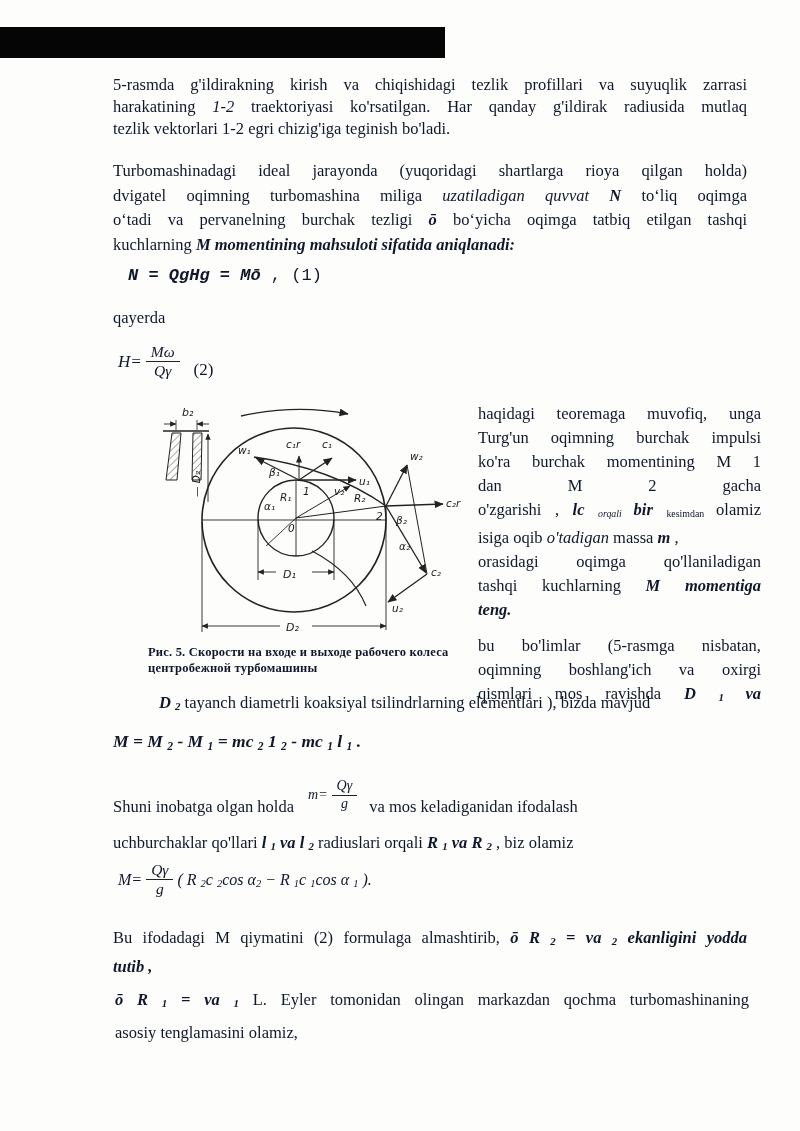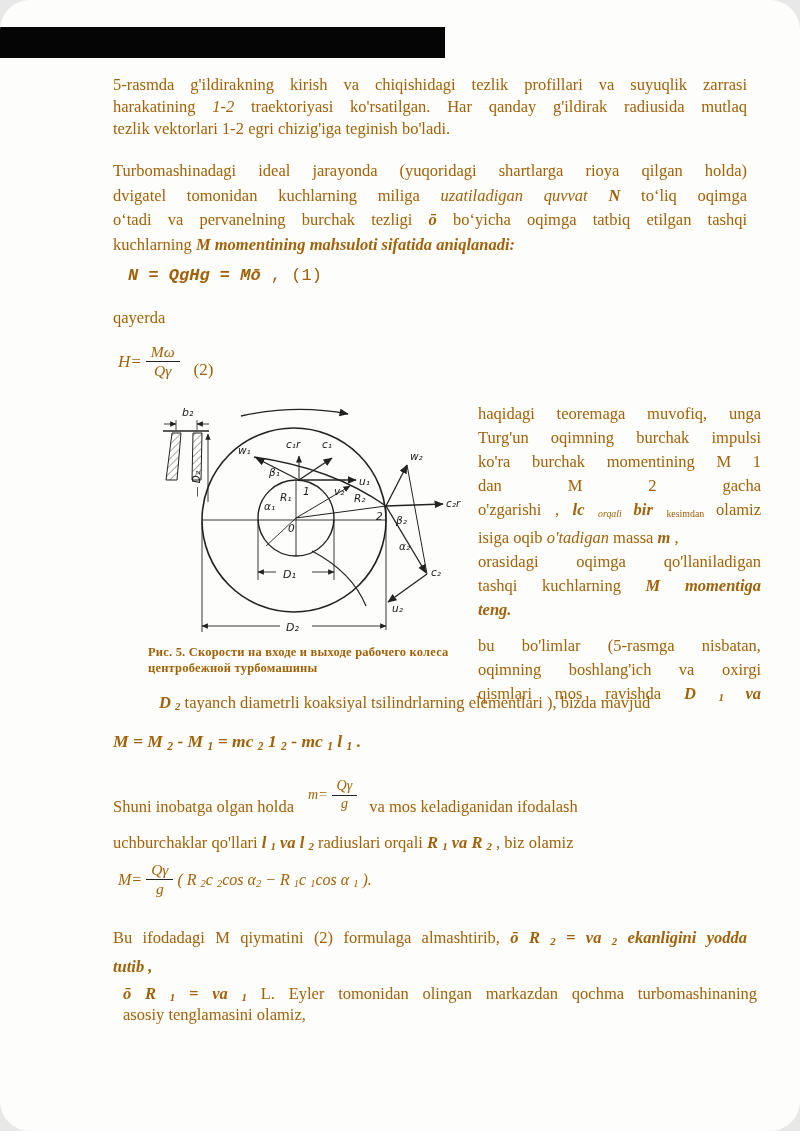--- a/index.html
+++ b/index.html
@@ -1,19 +1,19 @@
 <!DOCTYPE html>
 <html><head>
 <meta charset="utf-8">
 <style>
   html,body{margin:0;padding:0;background:#e8e8e8;}
   .page{
     position:relative;width:800px;height:1131px;background:#fdfdfc;
-    font-family:"Liberation Serif","DejaVu Serif",serif;color:#a16207;
-    margin:0 auto;overflow:hidden;border-radius:30px;
+    font-family:"Liberation Serif","DejaVu Serif",serif;color:#0f172a;
+    margin:0 auto;overflow:hidden;
   }
   .abs{position:absolute;}
   .scanbar{background:#050505;}
   .body-text{font-size:16.5px;line-height:22px;}
   .tl{width:100%;}
   .j{text-align:justify;text-align-last:justify;}
   .gap{margin-top:12px;}
   .i{font-style:italic;}
   .bi{font-weight:bold;font-style:italic;}
   .sub{font-size:66%;vertical-align:-0.22em;}
@@ -41,21 +41,21 @@
   <div class="abs scanbar" style="left:0;top:27px;width:445px;height:31px;"></div>
 
   <div class="abs body-text" style="left:113px;top:74px;width:634px;">
       <div class="tl j"><span>5-rasmda g'ildirakning kirish va chiqishidagi tezlik profillari va suyuqlik zarrasi</span></div>
       <div class="tl j"><span>harakatining </span><span class="i">1-2</span><span> traektoriyasi ko'rsatilgan. Har qanday g'ildirak radiusida mutlaq</span></div>
       <div class="tl"><span>tezlik vektorlari 1-2 egri chizig'iga teginish bo'ladi.</span></div>
     </div>
 
   <div class="abs body-text" style="left:113px;top:159px;width:634px;line-height:24.5px;">
       <div class="tl j"><span>Turbomashinadagi ideal jarayonda (yuqoridagi shartlarga rioya qilgan holda)</span></div>
-      <div class="tl j"><span>dvigatel tomonidan kuchlarning miliga </span><span class="i">uzatiladigan quvvat </span><span class="bi">N</span><span> to‘liq oqimga</span></div>
+      <div class="tl j"><span>dvigatel oqimning turbomashina miliga </span><span class="i">uzatiladigan quvvat </span><span class="bi">N</span><span> to‘liq oqimga</span></div>
       <div class="tl j"><span>o‘tadi va pervanelning burchak tezligi </span><span class="bi">ō</span><span> bo‘yicha oqimga tatbiq etilgan tashqi</span></div>
       <div class="tl"><span>kuchlarning </span><span class="bi">M momentining mahsuloti sifatida aniqlanadi:</span></div>
     </div>
 
   <div class="abs formula" style="left:128px;top:266px;font-family:Liberation Mono, monospace;"><span class="bi">N = QgHg = Mō</span><span> , (1)</span></div>
 
   <div class="abs body-text" style="left:113px;top:307px;">qayerda</div>
 
   <div class="abs frac-row formula" style="left:118px;top:344px;">
     <span class="frac-lhs">H=</span>
@@ -190,18 +190,18 @@
       <span class="den">g</span>
     </span>
     <span style="margin-left:4px;"><span class="mi">( R </span><span class="mi sub">2</span><span class="mi">c </span><span class="mi sub">2</span><span class="mi">cos α</span><span class="mi sub">2</span><span class="mi"> − R </span><span class="mi sub">1</span><span class="mi">c </span><span class="mi sub">1</span><span class="mi">cos α </span><span class="mi sub">1</span><span class="mi"> ).</span></span>
   </div>
 
   <div class="abs body-text" style="left:113px;top:925px;width:634px;line-height:25px;">
       <div class="tl j"><span>Bu ifodadagi M qiymatini (2) formulaga almashtirib, </span><span class="bi">ō R </span><span class="bi sub">2</span><span class="bi"> = va </span><span class="bi sub">2</span><span class="bi"> ekanligini yodda</span></div>
       <div class="tl"><span class="bi">tutib ,</span></div>
     </div>
 
-  <div class="abs body-text" style="left:123px;top:985px;width:634px;line-height:17px;">
+  <div class="abs body-text" style="left:115px;top:985px;width:634px;line-height:30px;">
       <div class="tl j"><span class="bi">ō R </span><span class="bi sub">1</span><span class="bi"> = va </span><span class="bi sub">1</span><span> L.  Eyler tomonidan olingan markazdan qochma turbomashinaning</span></div>
       <div class="tl"><span>asosiy tenglamasini olamiz,</span></div>
     </div>
 
 </div>
 
 </body></html>

